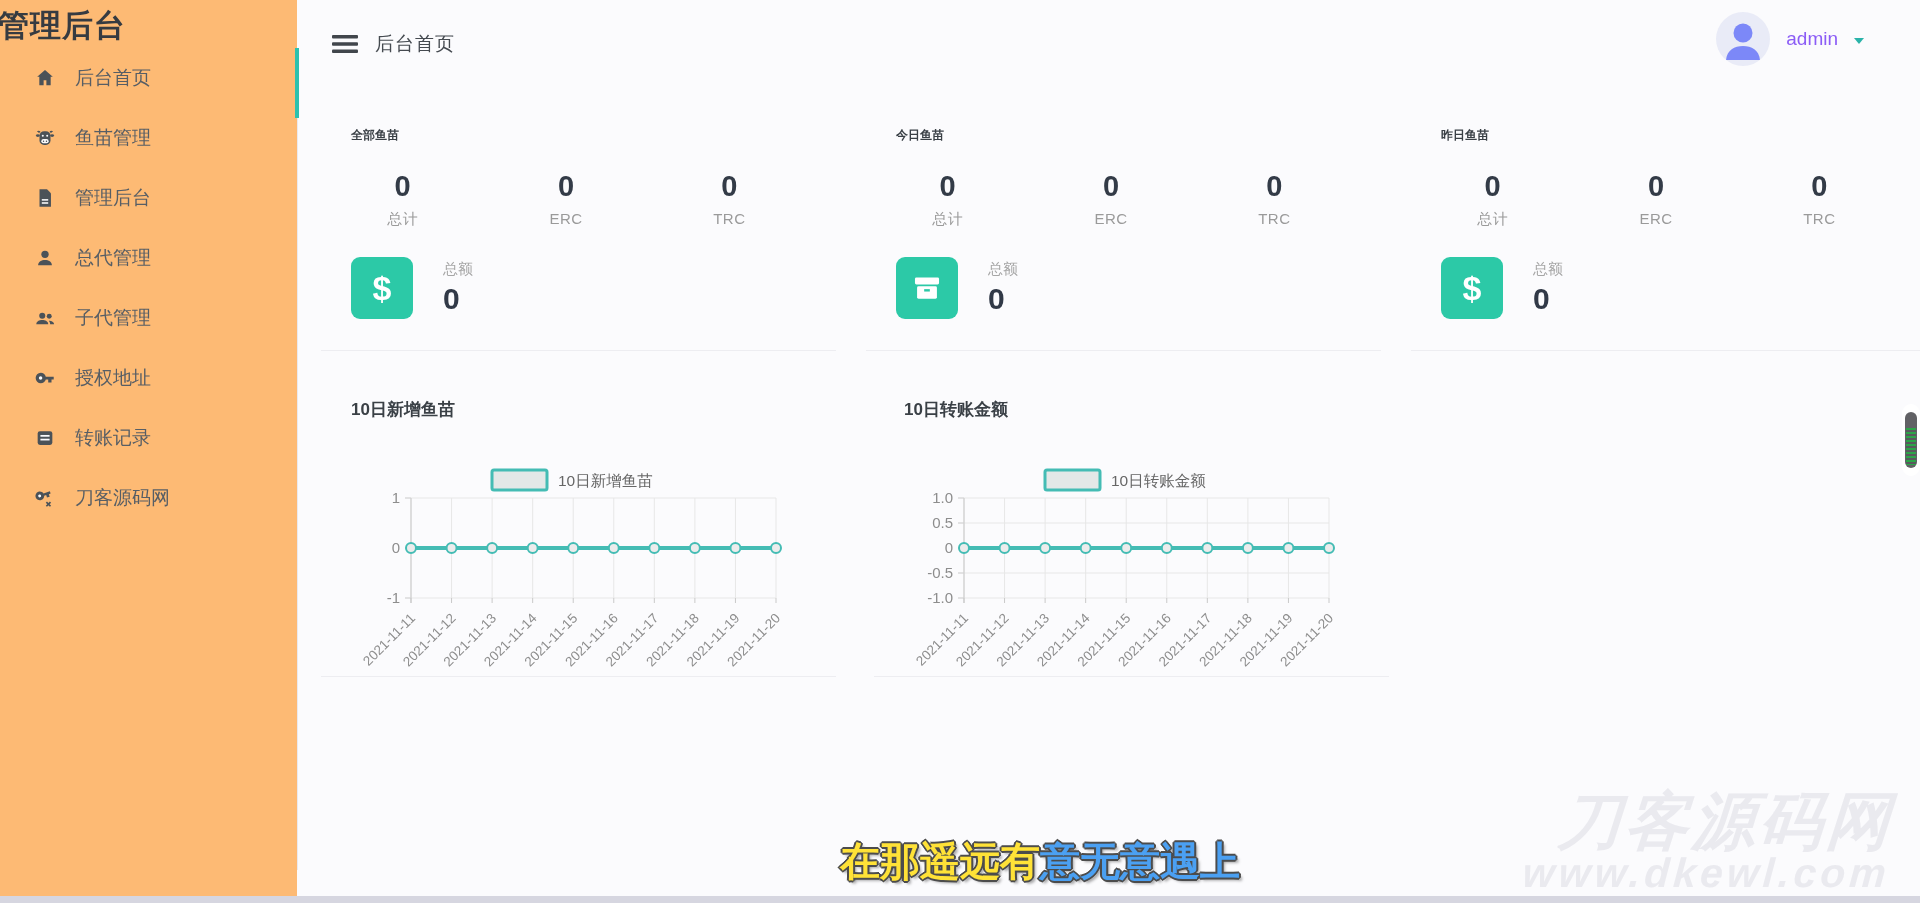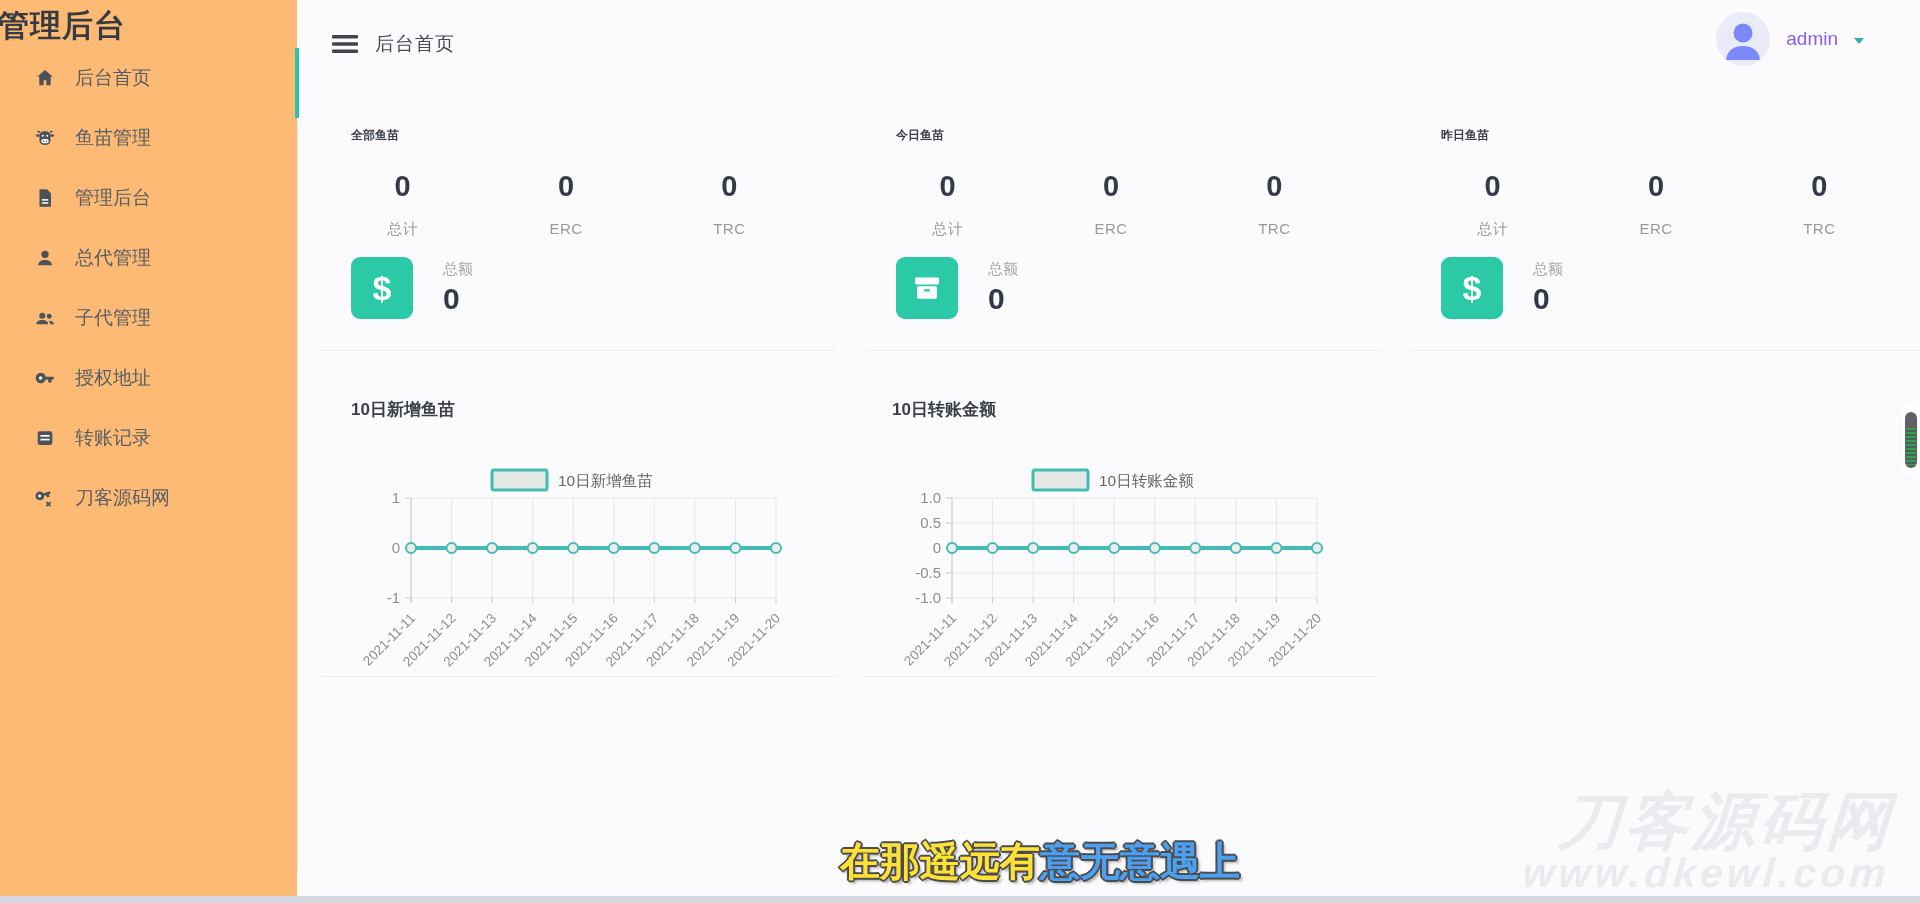--- a/index.html
+++ b/index.html
@@ -27,30 +27,30 @@
   .username { font-size:19px; color:#8b5cf6; }
   .caret { width:0; height:0; border-left:5px solid transparent; border-right:5px solid transparent; border-top:6px solid #2ab3a9; margin-top:3px; }
 
   
   .stats { position:absolute; top:95px; left:23px; display:grid; grid-template-columns:515px 515px 515px; column-gap:30px; }
   .stat-card { height:256px; border-bottom:1px solid #ededf1; position:relative; }
   .stat-card h3 { position:absolute; top:32px; left:30px; font-size:12px; color:#3a4046; font-weight:bold; }
   .cols { position:absolute; top:75px; left:0; right:25px; display:flex; }
   .col { flex:1; text-align:center; }
   .num { font-size:29px; font-weight:bold; color:#333b47; }
-  .lbl { margin-top:17px; font-size:15px; color:#9a9a9a; letter-spacing:.5px; }
+  .lbl { margin-top:7px; font-size:15px; color:#9a9a9a; letter-spacing:.5px; }
   .total { position:absolute; top:162px; left:30px; display:flex; gap:30px; align-items:center; }
   .ticon { width:62px; height:62px; border-radius:9px; background:#2cc9a7; color:#fff; display:flex; align-items:center; justify-content:center; }
   .ticon .dollar { font-size:34px; font-weight:bold; }
   .ticon svg { width:34px; height:34px; }
   .tlbl { font-size:15px; color:#a6a6a6; }
   .tval { font-size:30px; font-weight:bold; color:#313947; margin-top:3px; }
 
   
-  .charts { position:absolute; top:352px; left:23px; display:grid; grid-template-columns:515px 515px; column-gap:26px; }
+  .charts { position:absolute; top:352px; left:23px; display:grid; grid-template-columns:515px 515px; column-gap:38px; }
   .chart-card { height:325px; border-bottom:1px solid #ededf1; position:relative; }
   .chart-card h3 { position:absolute; top:46px; left:30px; font-size:17px; color:#3a4046; font-weight:bold; }
   .chart-card svg.chart { position:absolute; left:0; top:0; width:515px; height:325px; overflow:visible; }
 
   
   .subtitle { position:absolute; left:1040px; top:834px; transform:translateX(-50%); font-size:40px; font-weight:bold; white-space:nowrap; letter-spacing:0; }
   .subtitle span { text-shadow:-2px 0 #4c4c4c, 2px 0 #4c4c4c, 0 -2px #4c4c4c, 0 2px #4c4c4c,
                    -1px -1px #4c4c4c, 1px 1px #4c4c4c, -1px 1px #4c4c4c, 1px -1px #4c4c4c,
                    3px 3px 3px rgba(0,0,0,.35); }
   .sub-y { color:#ffe237;font-family:Liberation Mono, monospace; }

